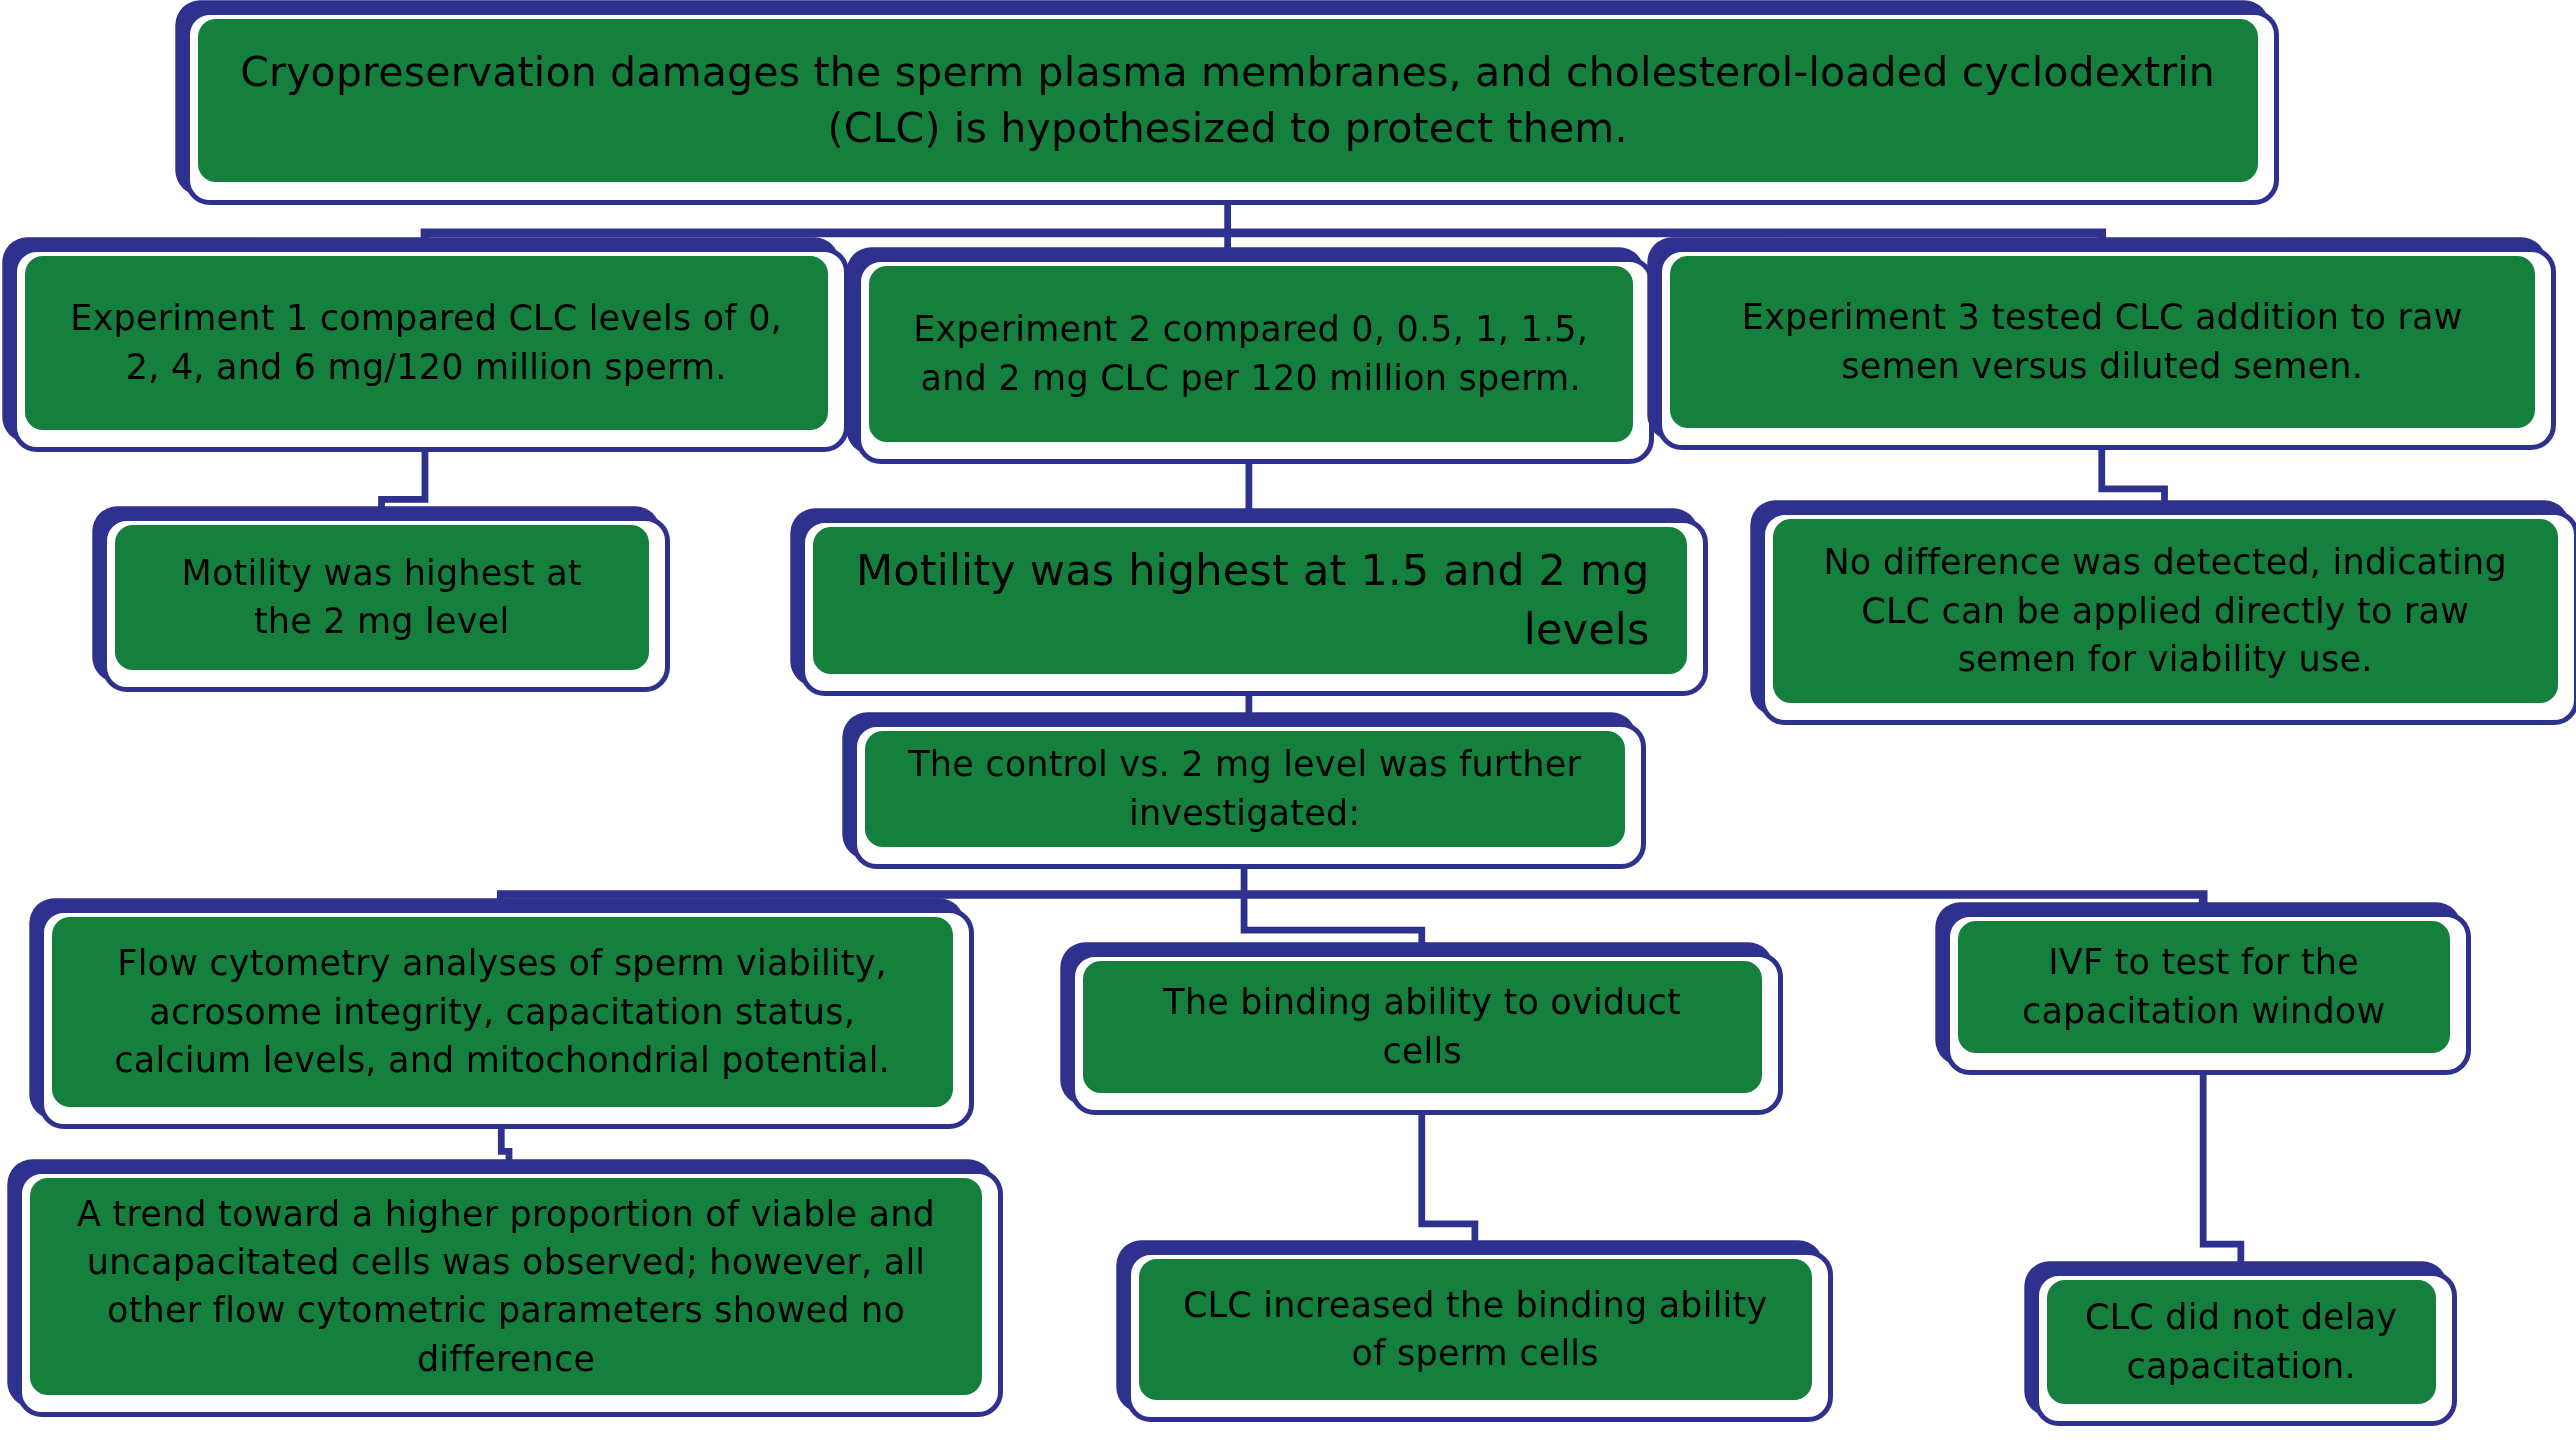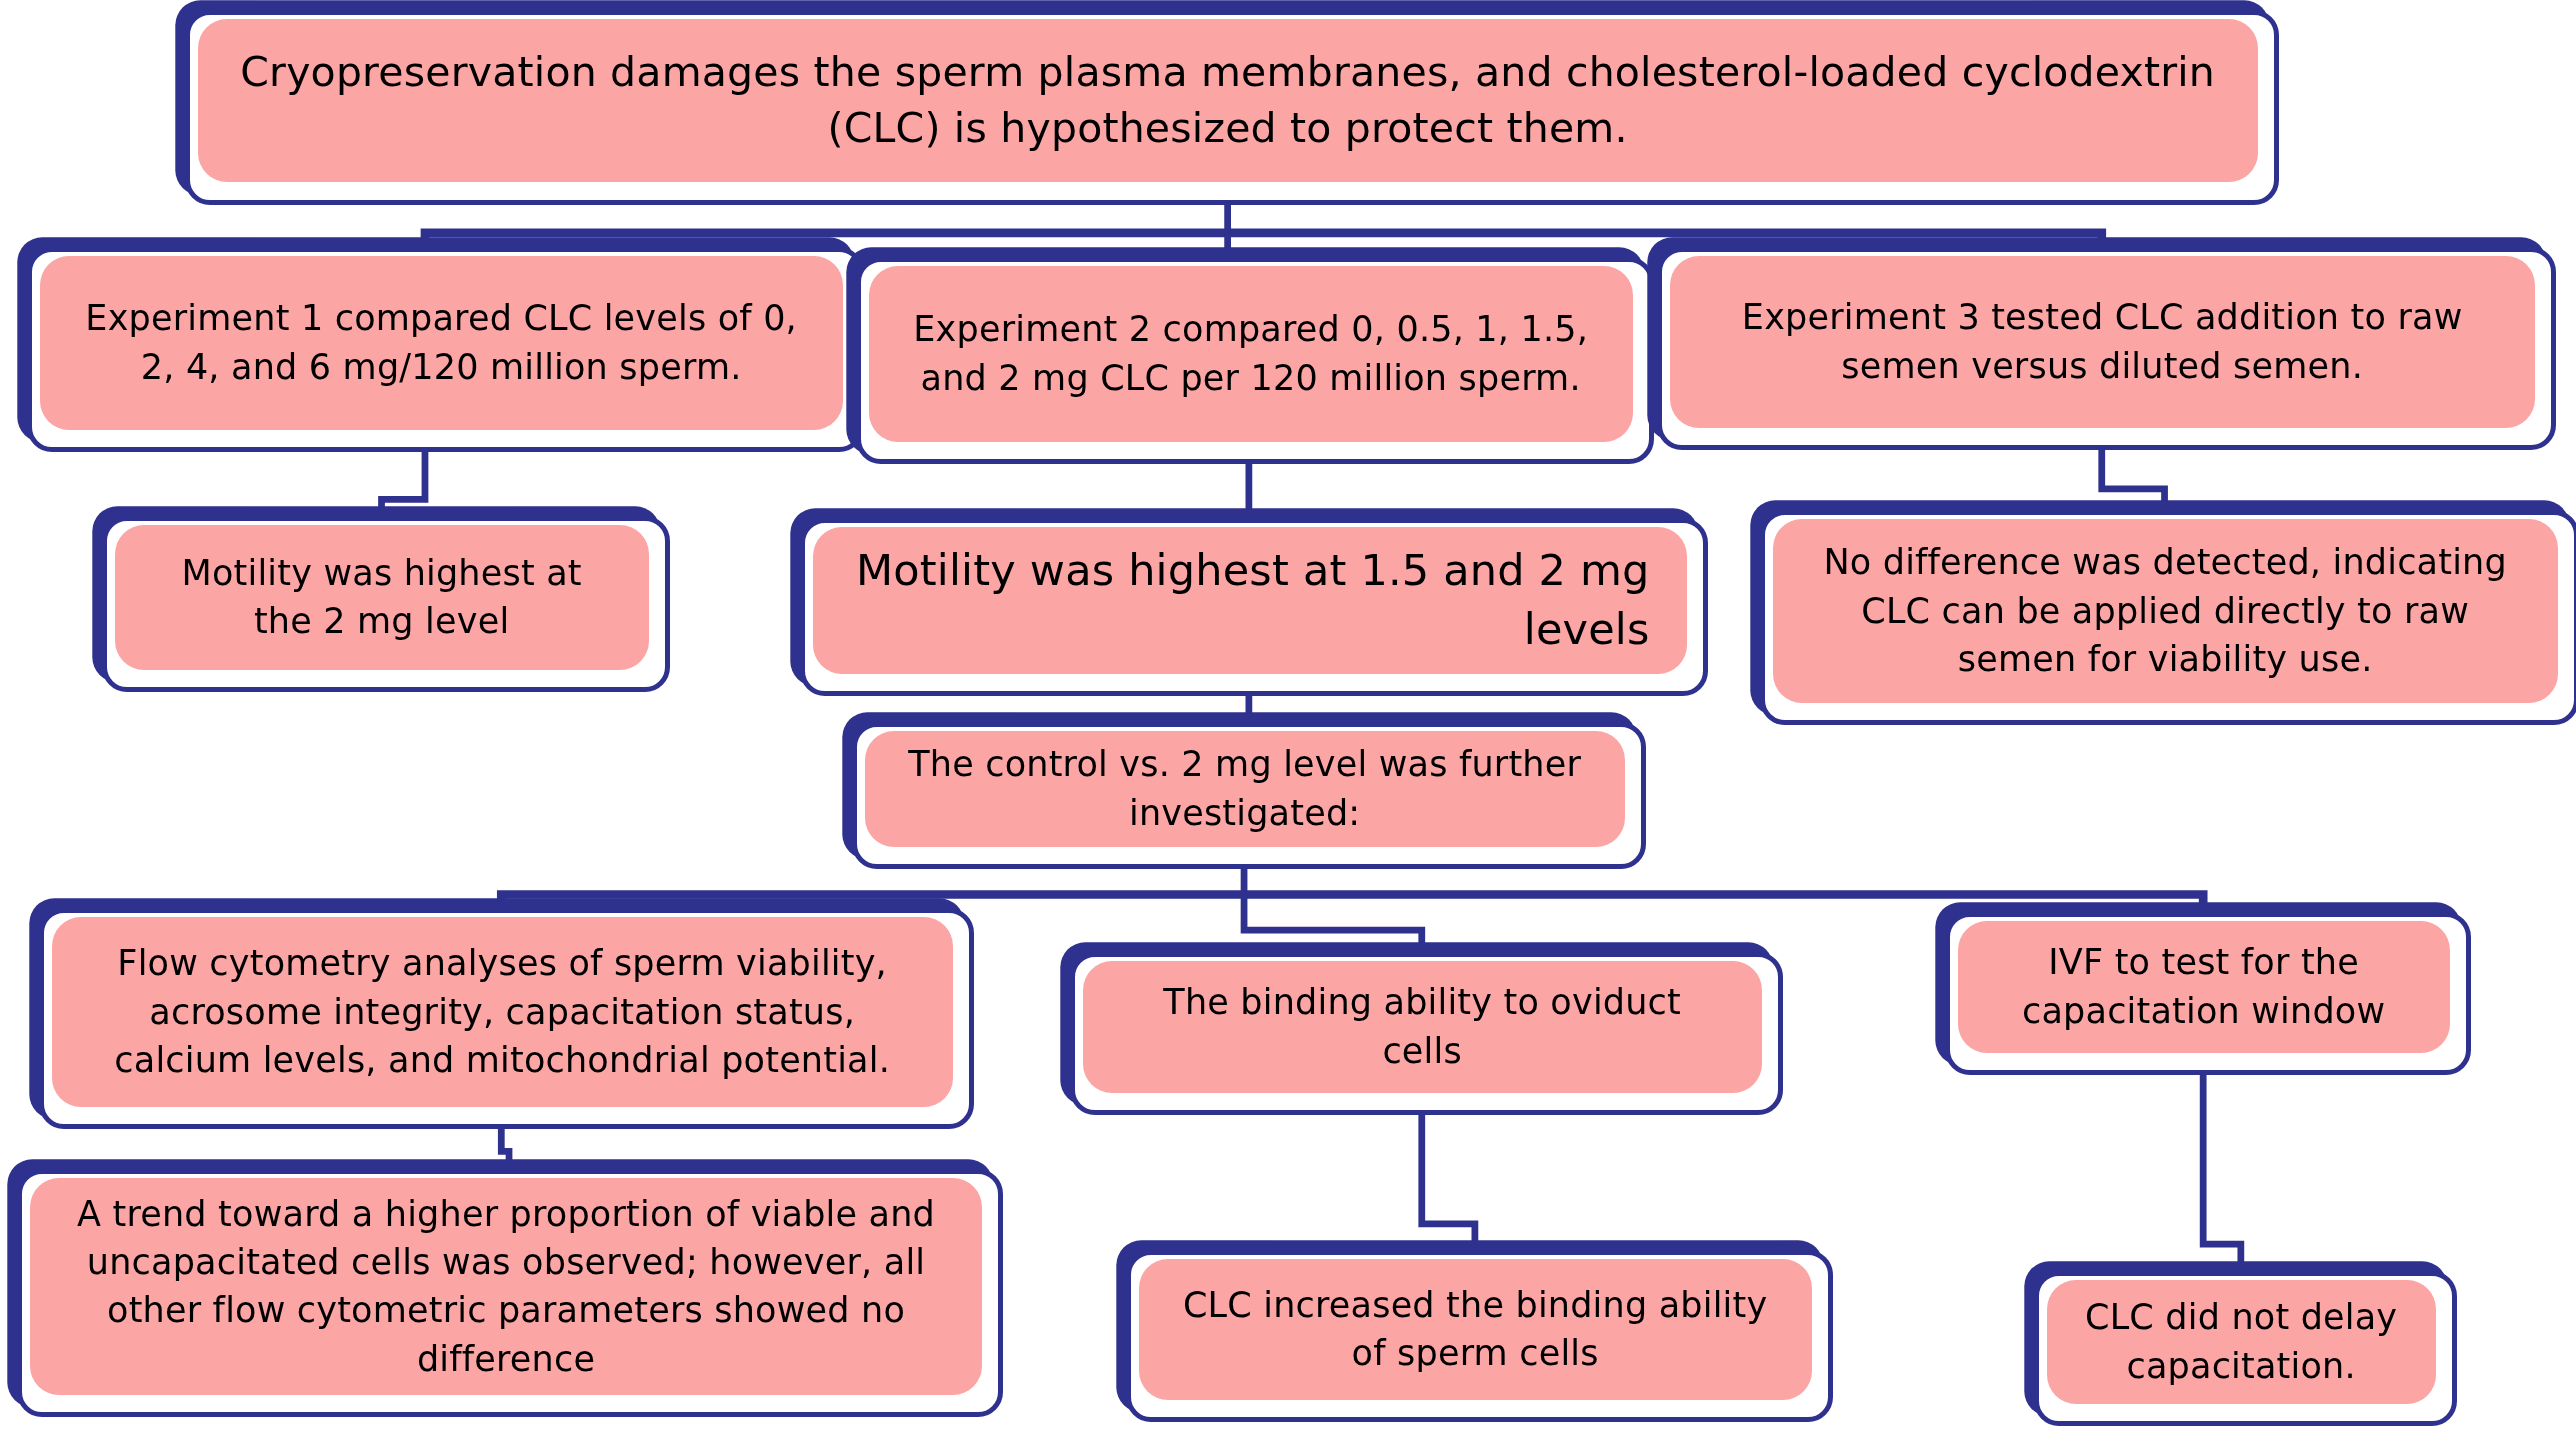--- a/index.html
+++ b/index.html
@@ -17,22 +17,22 @@
   .node {
     position:absolute;
     background:#ffffff;
     border:5.8px solid #2f318f;
     border-radius:25px;
     box-shadow:-9.7px -9.7px 0 0 #2f318f;
   }
   .node .fill {
     position:absolute;
     top:3.9px; left:7.7px; right:16.4px; bottom:17.4px;
-    background:#fca5a5;
-    border-radius:29px;
+    background:#15803d;
+    border-radius:18px;
     display:flex; align-items:center; justify-content:center;
     text-align:center;
     box-sizing:border-box;
     padding:23px 37px;
     font-size:35px;
     line-height:1.38;
     color:#000000;
     letter-spacing:0.2px;
   }
   .node.lg .fill { font-size:41px; }
@@ -62,21 +62,21 @@
     <path d="M1472,1142 V1267 H1527 V1296"></path>
     <path d="M2281,1100 V1288 H2320 V1318"></path>
   </svg>
 
   <div class="node lg" style="left:185px; top:9.7px; width:2084px; height:185px;">
     <div class="fill">
       <span>Cryopreservation damages the sperm plasma membranes, and cholesterol-loaded cyclodextrin (CLC) is hypothesized to protect them.</span>
     </div>
   </div>
 
-  <div class="node" style="left:27px; top:247px; width:827px; height:195px;text-decoration:underline;">
+  <div class="node" style="left:12px; top:247px; width:827px; height:195px;text-decoration:underline;">
     <div class="fill">
       <span>Experiment 1 compared CLC levels of 0, 2, 4, and 6 mg/120 million sperm.</span>
     </div>
   </div>
 
   <div class="node" style="left:856px; top:257px; width:788px; height:197px;">
     <div class="fill">
       <span>Experiment 2 compared 0, 0.5, 1, 1.5, and 2 mg CLC per 120 million sperm.</span>
     </div>
   </div>

